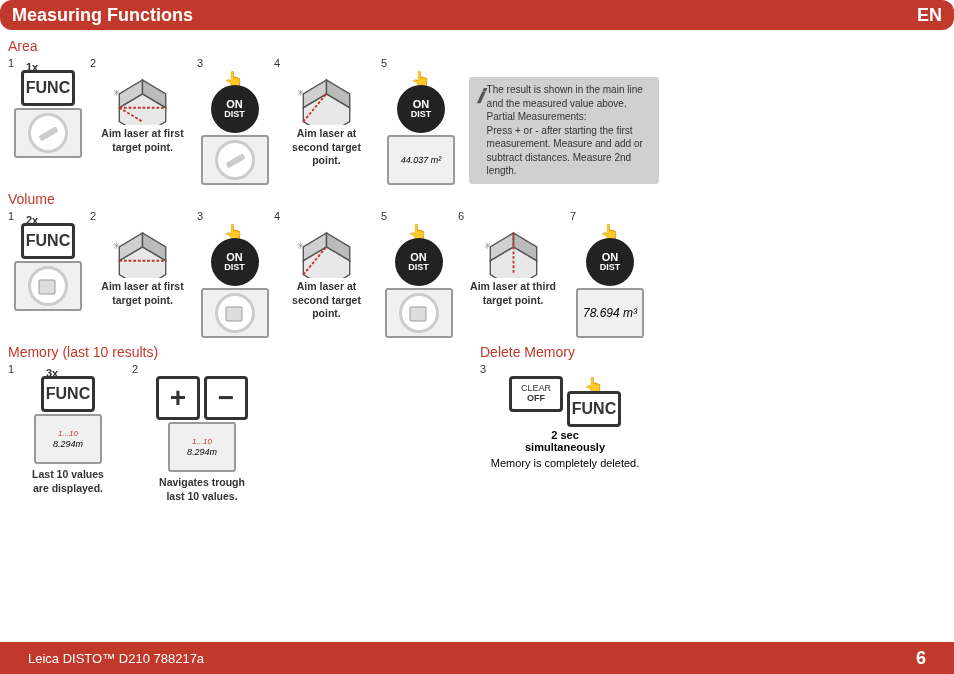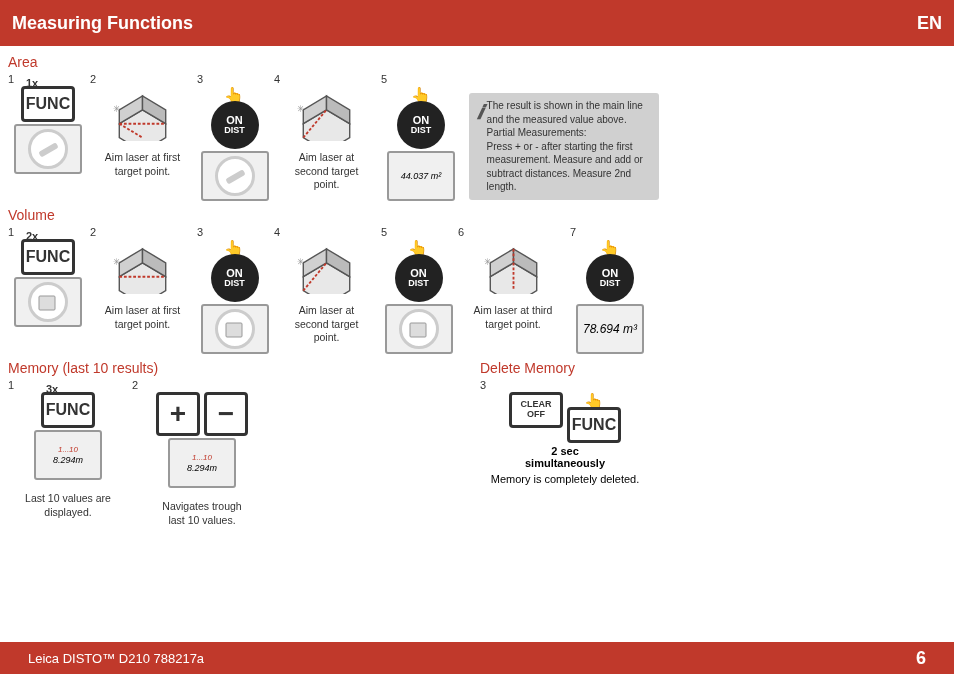--- a/index.html
+++ b/index.html
@@ -6,21 +6,22 @@
     body { width: 954px; height: 674px; font-family: Arial, sans-serif; background: #fff; overflow: hidden; }
 
     
     .header {
       background: #c0392b;
       color: #fff;
       display: flex;
       justify-content: space-between;
       align-items: center;
       padding: 6px 12px;
-      height: 46px;
+      height: 30px;
+      border-radius: 12px;
     }
     .header-title { font-size: 18px; font-weight: bold; }
     .header-lang { font-size: 18px; font-weight: bold; }
 
     
     .footer {
       background: #c0392b;
       color: #fff;
       display: flex;
       justify-content: space-between;
@@ -171,22 +172,23 @@
       display: flex;
       flex-direction: row;
     }
 
     
     .caption {
       font-size: 10.5px;
       color: #333;
       text-align: center;
       line-height: 1.3;
-      margin-top: 10px;
+      margin-top: 2px;
       max-width: 88px;
+      font-weight: bold;
     }
 
     
     .btn-with-hand {
       display: flex;
       flex-direction: column;
       align-items: center;
       position: relative;
     }
     .hand-above {
@@ -485,21 +487,21 @@
 
     <div class="delete-section">
       <div class="section-title">Delete Memory</div>
       <div style="display:flex; flex-direction:row; align-items:flex-start; gap:4px;">
 
         <div class="step-wrapper" style="width:170px;">
           <span class="step-label">3</span>
           <div style="display:flex; flex-direction:row; gap:4px; align-items:flex-start; position:relative;">
             <div style="display:flex; flex-direction:column; align-items:center;">
               <div class="clear-off-btn">
-                <span style="font-size:9px; font-weight:bold;">CLEAR</span>
+                <span style="font-size:9px; font-weight:normal;">CLEAR</span>
                 <span style="font-size:9px; font-weight:bold;">OFF</span>
               </div>
             </div>
             <div style="display:flex; flex-direction:column; align-items:center;">
               <span style="font-size:16px; margin-bottom:-4px;">👆</span>
               <div class="func-btn">FUNC</div>
             </div>
           </div>
           <div class="simultaneously-text">2 sec<br><strong>simultaneously</strong></div>
           <div class="delete-caption">Memory is completely deleted.</div>

